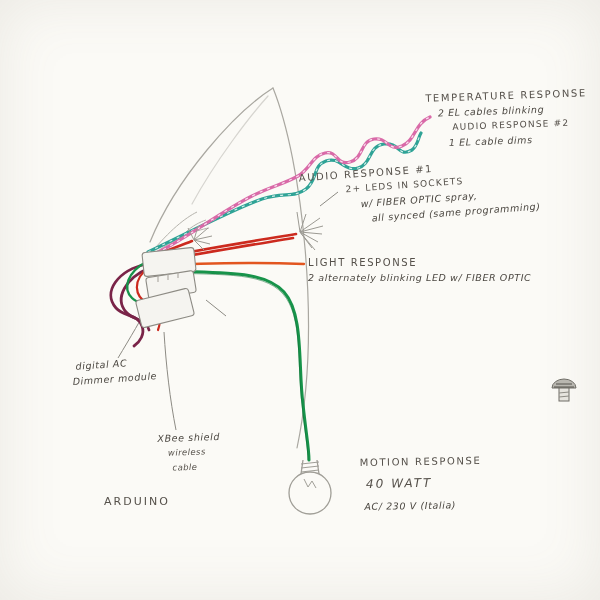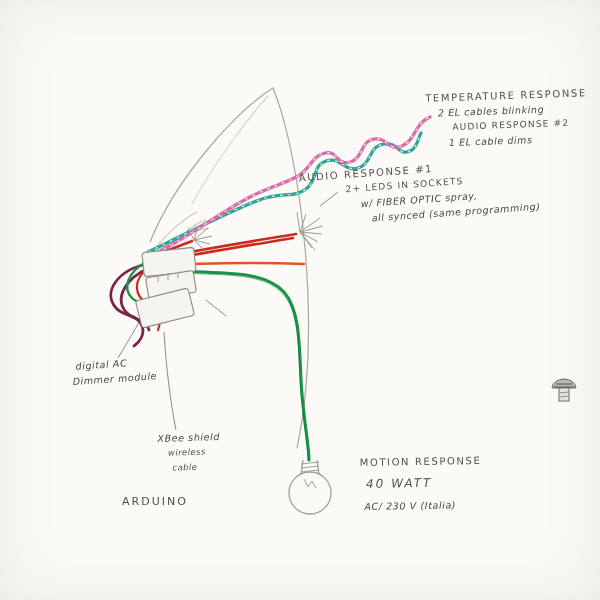--- a/index.html
+++ b/index.html
@@ -124,34 +124,38 @@
     <div class="ln hand" style="margin-left:22px;">1 EL cable  dims</div>
   </div>
 
   <div class="note" style="left:300px;top:162px;transform:rotate(-4deg);">
     <div class="ln caps">AUDIO RESPONSE #1</div>
     <div class="ln caps-sm" style="margin-left:46px;">2+ LEDS IN SOCKETS</div>
     <div class="ln hand" style="margin-left:60px;">w/ FIBER OPTIC spray,</div>
     <div class="ln hand" style="margin-left:70px;">all synced (same programming)</div>
   </div>
 
+  <div class="note" style="left:308px;top:255px;">
+    <div class="ln caps">LIGHT RESPONSE</div>
+    <div class="ln hand">2 alternately blinking LED w/ FIBER OPTIC</div>
+  </div>
 
 
   <div class="note" style="left:76px;top:356px;transform:rotate(-4deg);">
     <div class="ln hand">digital AC</div>
     <div class="ln hand" style="margin-left:-4px;">Dimmer module</div>
   </div>
 
   <div class="note" style="left:158px;top:430px;transform:rotate(-2deg);">
     <div class="ln hand">XBee shield</div>
     <div class="ln hand-sm" style="margin-left:10px;">wireless</div>
     <div class="ln hand-sm" style="margin-left:14px;">cable</div>
   </div>
 
-  <div class="note" style="left:122px;top:494px;">
+  <div class="note" style="left:104px;top:494px;">
     <div class="ln caps" style="font-size:11px;letter-spacing:2px;">ARDUINO</div>
   </div>
 
   <div class="note" style="left:360px;top:454px;transform:rotate(-1deg);">
     <div class="ln caps">MOTION RESPONSE</div>
     <div class="ln caps big" style="margin-top:7px;margin-left:6px;font-style:italic;">40 WATT</div>
     <div class="ln hand" style="margin-top:7px;margin-left:4px;">AC/ 230 V (Italia)</div>
   </div>
 
 </div>

